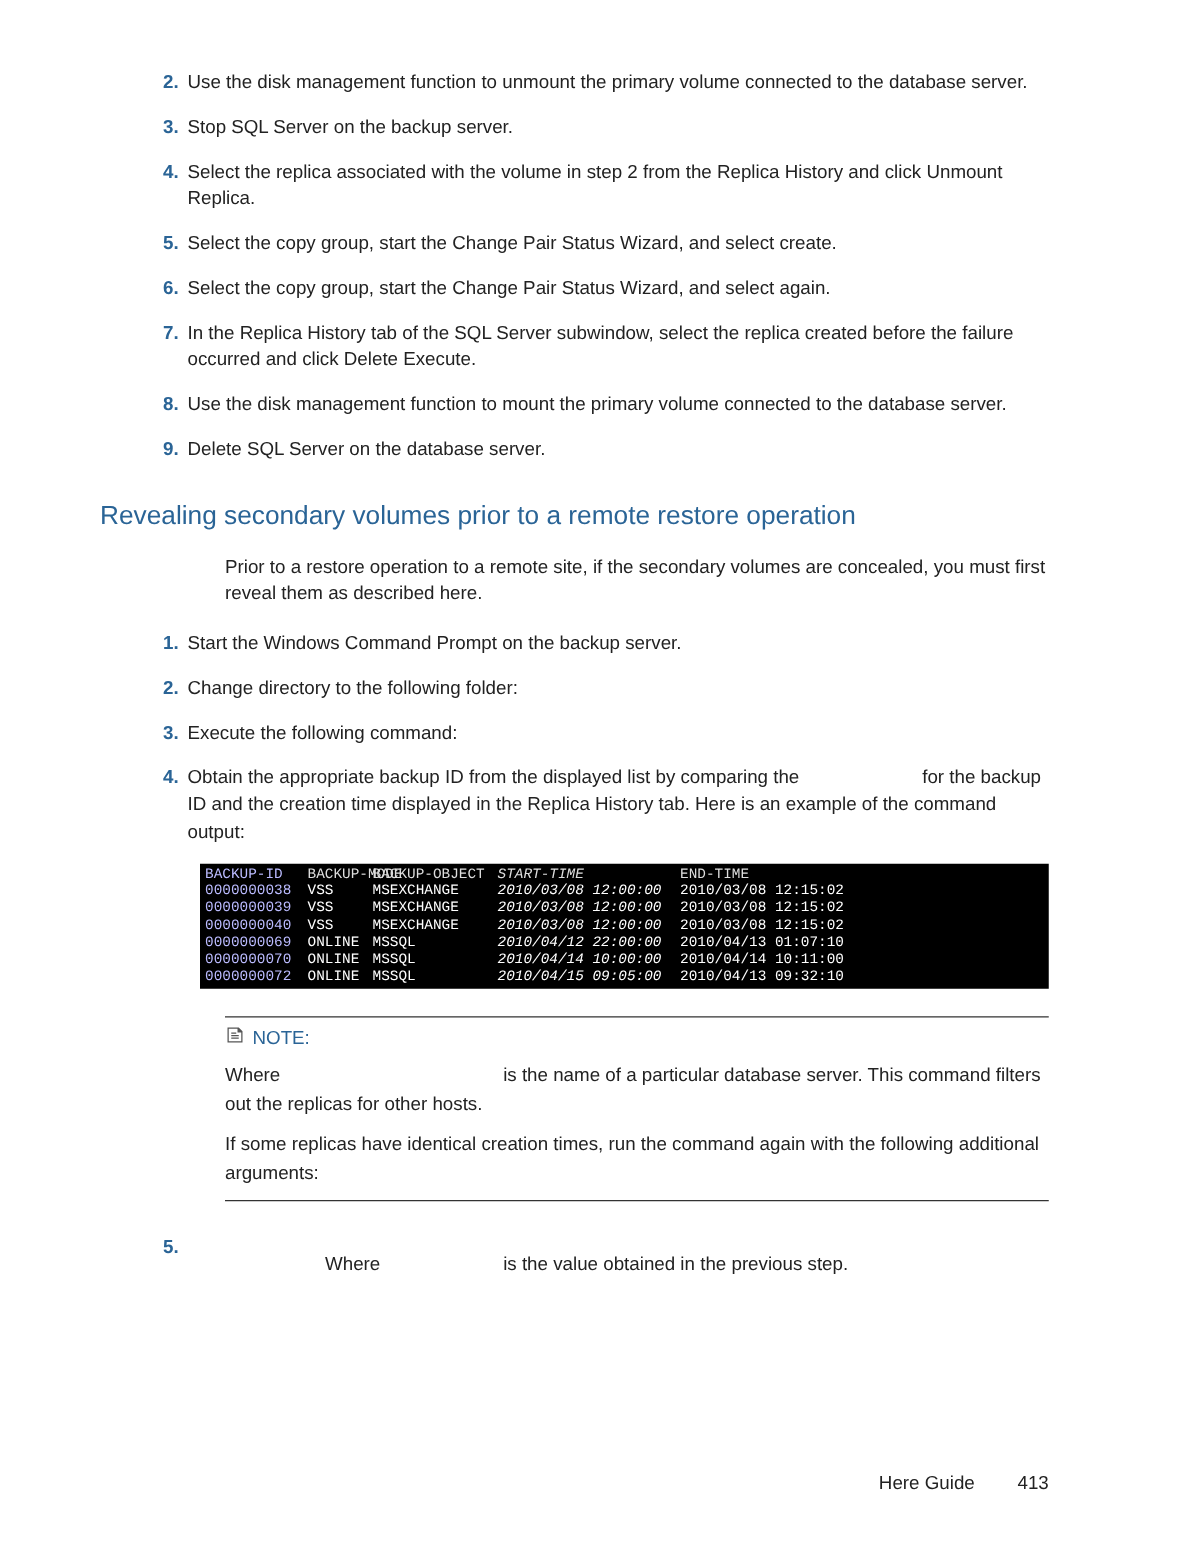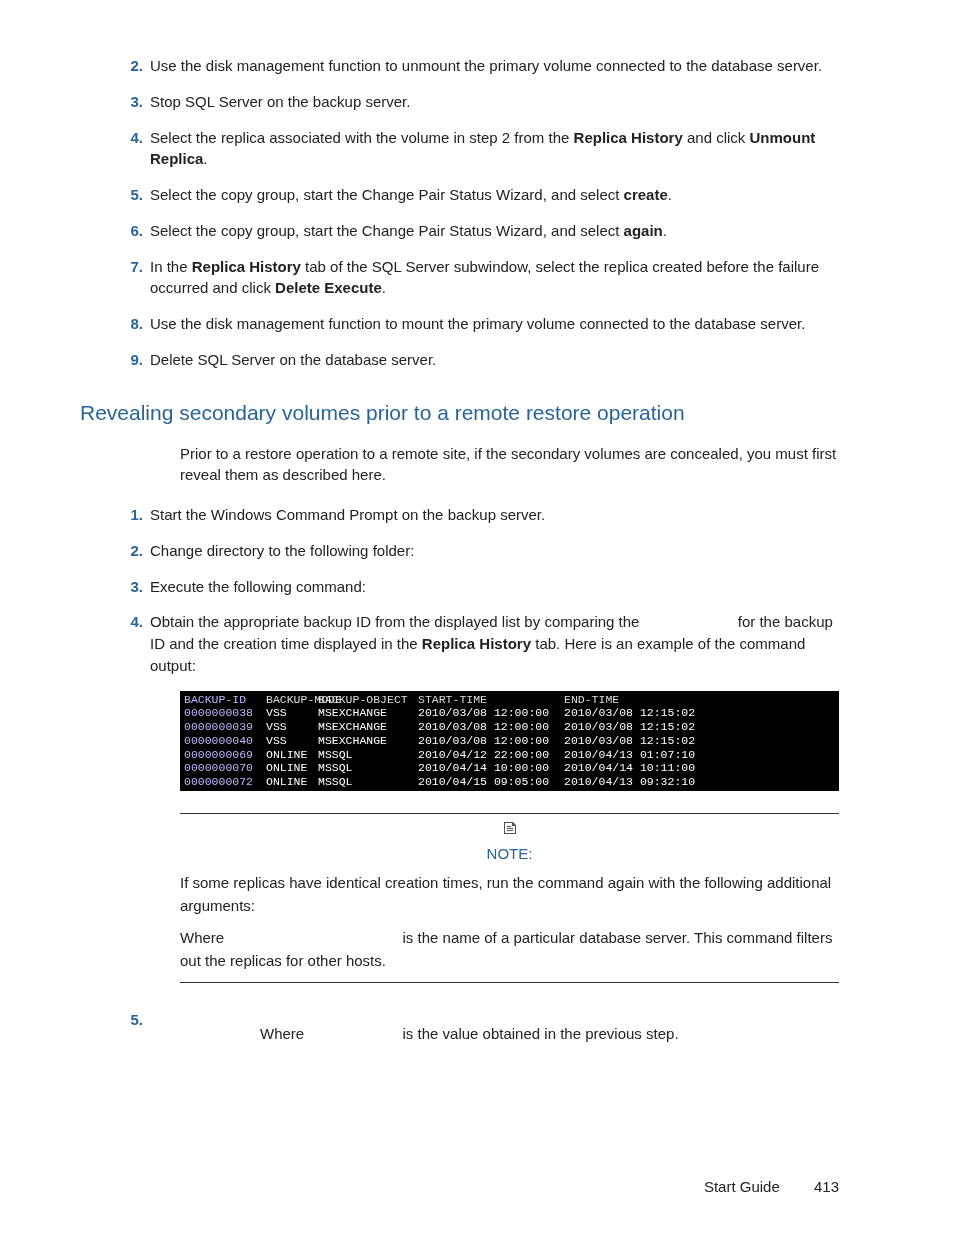--- a/index.html
+++ b/index.html
@@ -56,50 +56,49 @@
   .codeblock .hdr {
     color: #ddd;
   }
   .code-row {
     display: flex;
   }
   .code-row span { display: inline-block; }
   .c-id   { width: 82px; color: #bbf; }
   .c-mode { width: 52px; }
   .c-obj  { width: 100px; }
-  .c-st   { width: 146px; }
+  .c-st   { width: 146px; font-style: italic; }
   .c-et   { width: 146px; }
   .note-wrap {
     margin: 22px 0 0 100px;
   }
   .note-wrap .rule {
     border-top: 1.5px solid #333;
     margin: 6px 0;
   }
   .note-label {
     color: #2a6496;
     font-size: 15px;
     display: flex;
     align-items: center;
     gap: 6px;
-    flex-direction: column;
   }
   .note-label svg { flex-shrink: 0; }
   .note-body {
     margin: 10px 0;
     line-height: 1.5;
   }
   .footer {
     position: absolute;
     bottom: 40px;
     right: 115px;
     font-size: 15px;
   }
   .footer .pn { margin-left: 30px; text-align: center; }
-  b { font-weight: bold; }
+  b { font-weight: normal; }
   .placeholder { display: inline-block; min-width: 2px; }
 </style>
 </head>
 <body>
 
 <div class="ol" id="list1">
     <div class="li"><span class="num">2.</span><span>Use the disk management function to unmount the primary volume connected to the database server.</span></div>
     <div class="li"><span class="num">3.</span><span>Stop SQL Server on the backup server.</span></div>
     <div class="li"><span class="num">4.</span><span>Select the replica associated with the volume in step 2 from the <b>Replica History</b> and click <b>Unmount Replica</b>.</span></div>
     <div class="li"><span class="num">5.</span><span>Select the copy group, start the Change Pair Status Wizard, and select <b>create</b>.</span></div>
@@ -113,49 +112,49 @@
 
 <p class="intro">Prior to a restore operation to a remote site, if the secondary volumes are concealed, you must first reveal them as described here.</p>
 
 <div class="ol" id="list2">
     <div class="li"><span class="num">1.</span><span>Start the Windows Command Prompt on the backup server.</span></div>
     <div class="li"><span class="num">2.</span><span>Change directory to the following folder:</span></div>
     <div class="li"><span class="num">3.</span><span>Execute the following command:</span></div>
     <div class="li"><span class="num">4.</span><span>Obtain the appropriate backup ID from the displayed list by comparing the <span class="placeholder" style="width: 90px;"></span> for the backup ID and the creation time displayed in the <b>Replica History</b> tab. Here is an example of the command output:</span></div>
   </div>
 
-<div style="margin-left:100px">
+<div style="margin-left:80px">
   <div class="codeblock" id="cmdblock"><div class="code-row hdr"><span class="c-id">BACKUP-ID</span><span class="c-mode">BACKUP-MODE</span><span class="c-obj">BACKUP-OBJECT</span><span class="c-st">START-TIME</span><span class="c-et">END-TIME</span></div><div class="code-row"><span class="c-id">0000000038</span><span class="c-mode">VSS</span><span class="c-obj">MSEXCHANGE</span><span class="c-st">2010/03/08 12:00:00</span><span class="c-et">2010/03/08 12:15:02</span></div><div class="code-row"><span class="c-id">0000000039</span><span class="c-mode">VSS</span><span class="c-obj">MSEXCHANGE</span><span class="c-st">2010/03/08 12:00:00</span><span class="c-et">2010/03/08 12:15:02</span></div><div class="code-row"><span class="c-id">0000000040</span><span class="c-mode">VSS</span><span class="c-obj">MSEXCHANGE</span><span class="c-st">2010/03/08 12:00:00</span><span class="c-et">2010/03/08 12:15:02</span></div><div class="code-row"><span class="c-id">0000000069</span><span class="c-mode">ONLINE</span><span class="c-obj">MSSQL</span><span class="c-st">2010/04/12 22:00:00</span><span class="c-et">2010/04/13 01:07:10</span></div><div class="code-row"><span class="c-id">0000000070</span><span class="c-mode">ONLINE</span><span class="c-obj">MSSQL</span><span class="c-st">2010/04/14 10:00:00</span><span class="c-et">2010/04/14 10:11:00</span></div><div class="code-row"><span class="c-id">0000000072</span><span class="c-mode">ONLINE</span><span class="c-obj">MSSQL</span><span class="c-st">2010/04/15 09:05:00</span><span class="c-et">2010/04/13 09:32:10</span></div></div>
 </div>
 
 <div class="note-wrap">
   <div class="rule"></div>
   <div class="note-label">
     <span>
       <svg width="16" height="16" viewBox="0 0 16 16">
           <path fill="#555" d="M2 2h9l3 3v9H2z M3 3v10h10V6h-3V3z M5 6h4v1H5z M5 8h6v1H5z M5 10h6v1H5z"></path>
         </svg>
     </span>
     <span>NOTE:</span>
   </div>
-  <div class="note-body">If some replicas have identical creation times, run the command again with the following additional arguments:</div>
   <div class="note-body">
     <span>Where </span>
     <span class="placeholder" style="width:170px"></span>
     <span> is the name of a particular database server. This command filters out the replicas for other hosts.</span>
   </div>
+  <div class="note-body">If some replicas have identical creation times, run the command again with the following additional arguments:</div>
   <div class="rule"></div>
 </div>
 
 <div class="ol" id="list3" style="margin-top:26px">
     <div class="li"><span class="num">5.</span></div>
   </div>
 
 <div style="margin:40px 0 0 180px; line-height:1.5;">
   <span>Where </span>
   <span class="placeholder" style="width:90px"></span>
   <span> is the value obtained in the previous step.</span>
 </div>
 
 <div class="footer">
-  <span>Start Guide</span>
+  <span>Here Guide</span>
   <span class="pn">413</span>
 </div>
 
 </body></html>

